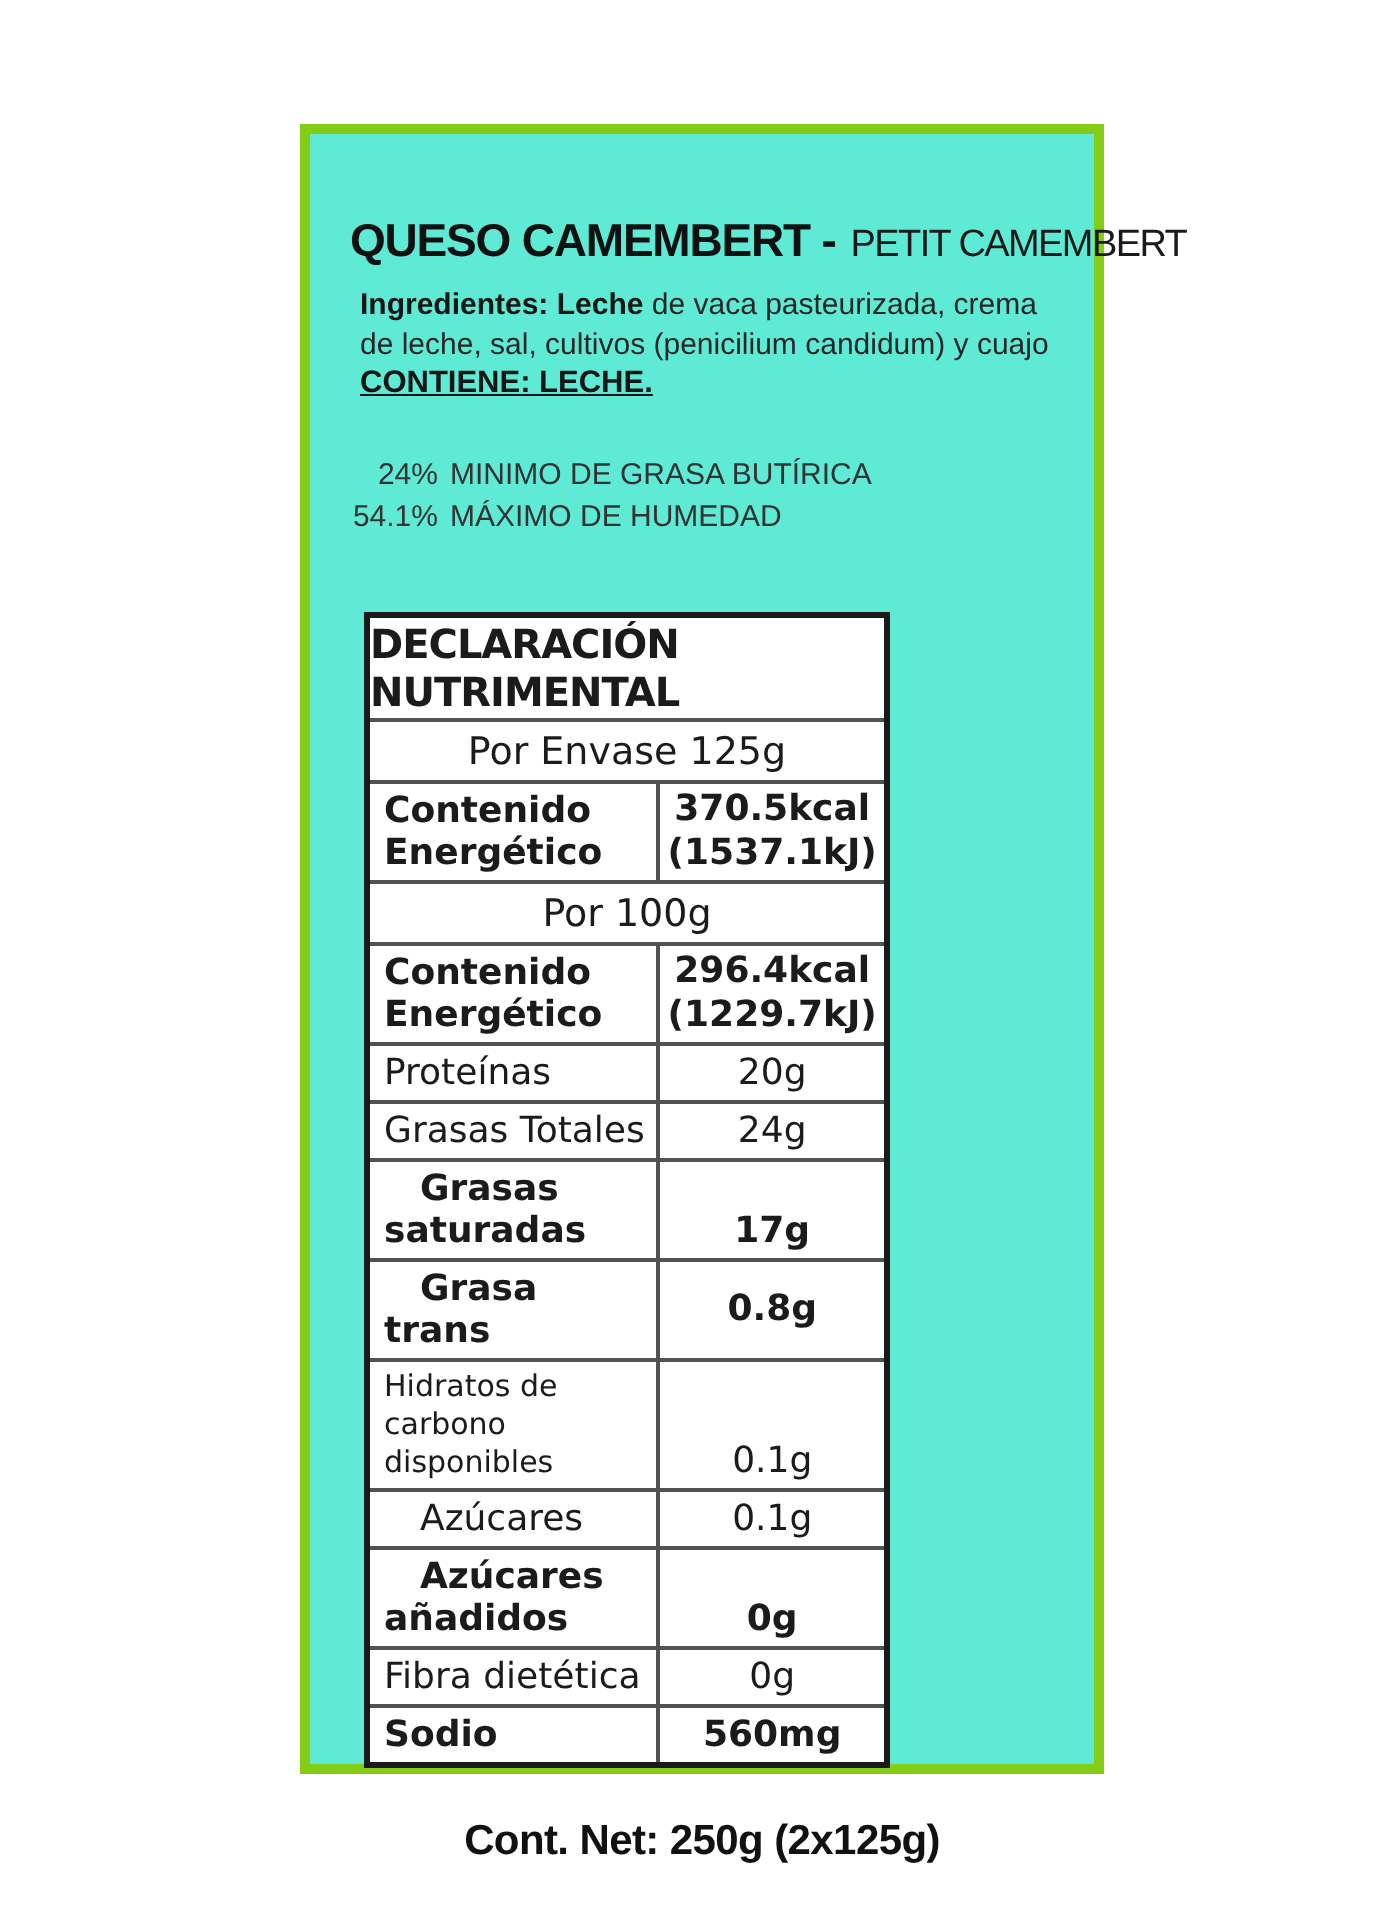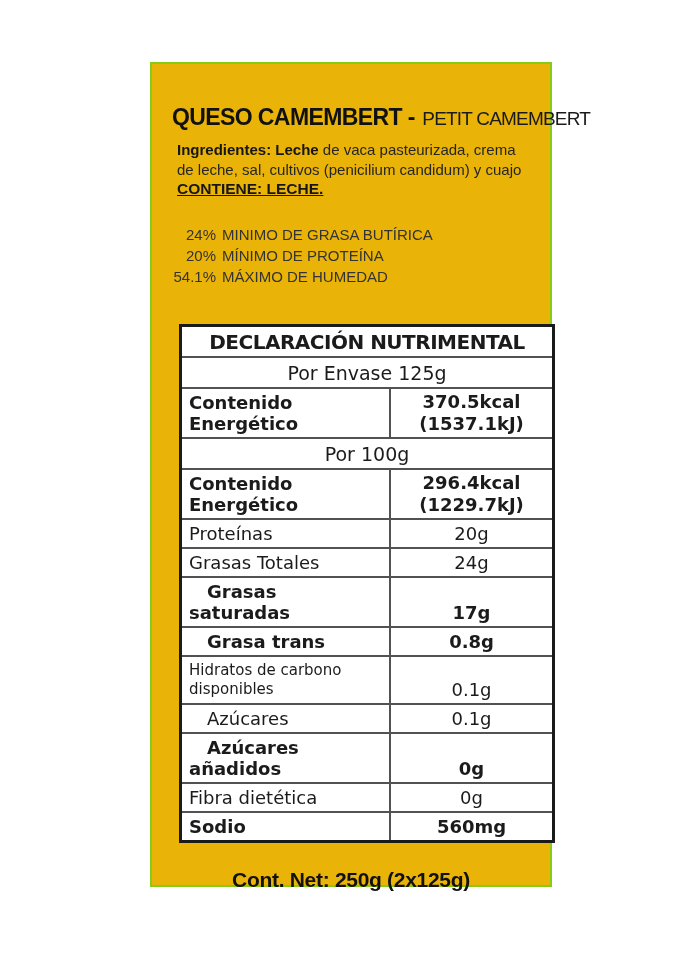--- a/index.html
+++ b/index.html
@@ -2,37 +2,37 @@
 <html><head>
 <meta charset="utf-8">
 <style>
   html,body { margin:0; padding:0; background:#ffffff; }
   .stage {
     position:relative; width:690px; height:966px; background:#ffffff;
     font-family:"Liberation Sans", sans-serif; color:#1b1b1b; overflow:hidden;
   }
   .panel {
     position:absolute; left:150px; top:62px; width:402px; height:825px;
-    box-sizing:border-box; background:#eab308; border:2px solid #84cc16;
+    box-sizing:border-box; background:#5eead4; border:5px solid #84cc16;
   }
   
   .title-row { margin:40px 14px 0 20px; white-space:nowrap; }
   .t-main { font-weight:bold; font-size:23px; letter-spacing:-0.6px; color:#111; }
   .t-sub  { font-size:19px; letter-spacing:-0.8px; margin-left:3px; color:#1a1a1a; }
   
   .ingredients { margin:9px 14px 0 25px; width:358px; font-size:15px; line-height:20px; color:#262626; }
   .ingredients b { color:#161616; }
   .contains { margin:0 0 0 25px; font-size:15.5px; font-weight:bold; color:#161616;text-decoration:underline; }
   
   .specs { margin:26px 16px 0 6px; font-size:15px; line-height:21px; color:#333; }
   .spec-row { display:flex; }
   .pct { flex:0 0 58px; text-align:right; margin-right:6px; }
   
   .ntable {
-    margin:37px 0 0 27px; width:376px; box-sizing:border-box;
+    margin:37px 0 0 27px; width:263px; box-sizing:border-box;
     border:3px solid #1a1a1a; background:#fff; color:#1b1b1b;
     font-family:"DejaVu Sans", "Liberation Sans", sans-serif;
   }
   .trow { display:flex; border-top:2px solid #525252; min-height:27px; align-items:stretch; }
   .trow:first-child { border-top:none; }
   .rhead { justify-content:center; align-items:center; font-weight:bold; font-size:20px; letter-spacing:-0.5px; padding:1px 0; }
   .rspan { justify-content:center; align-items:center; font-size:19px; padding:1px 0; }
   .cl { flex:0 0 56.5%; box-sizing:border-box; border-right:2px solid #525252;
         display:flex; align-items:center; padding:3px 4px 3px 7px; }
   .cl span { display:block; white-space:pre-line; font-size:18px; line-height:21px; }
@@ -58,24 +58,20 @@
     </div>
 
     <p class="ingredients"><b>Ingredientes: Leche</b><span> de vaca pasteurizada, crema de leche, sal, cultivos (penicilium candidum) y cuajo</span></p>
 
     <p class="contains">CONTIENE: LECHE.</p>
 
     <div class="specs">
       <div class="spec-row">
         <span class="pct">24%</span>
         <span class="spec-text">MINIMO DE GRASA BUTÍRICA</span>
-      </div>
-      <div class="spec-row">
-        <span class="pct">20%</span>
-        <span class="spec-text">MÍNIMO DE PROTEÍNA</span>
       </div>
       <div class="spec-row">
         <span class="pct">54.1%</span>
         <span class="spec-text">MÁXIMO DE HUMEDAD</span>
       </div>
     </div>
 
     <div class="ntable">
 
       <div class="trow rhead">DECLARACIÓN NUTRIMENTAL</div>

